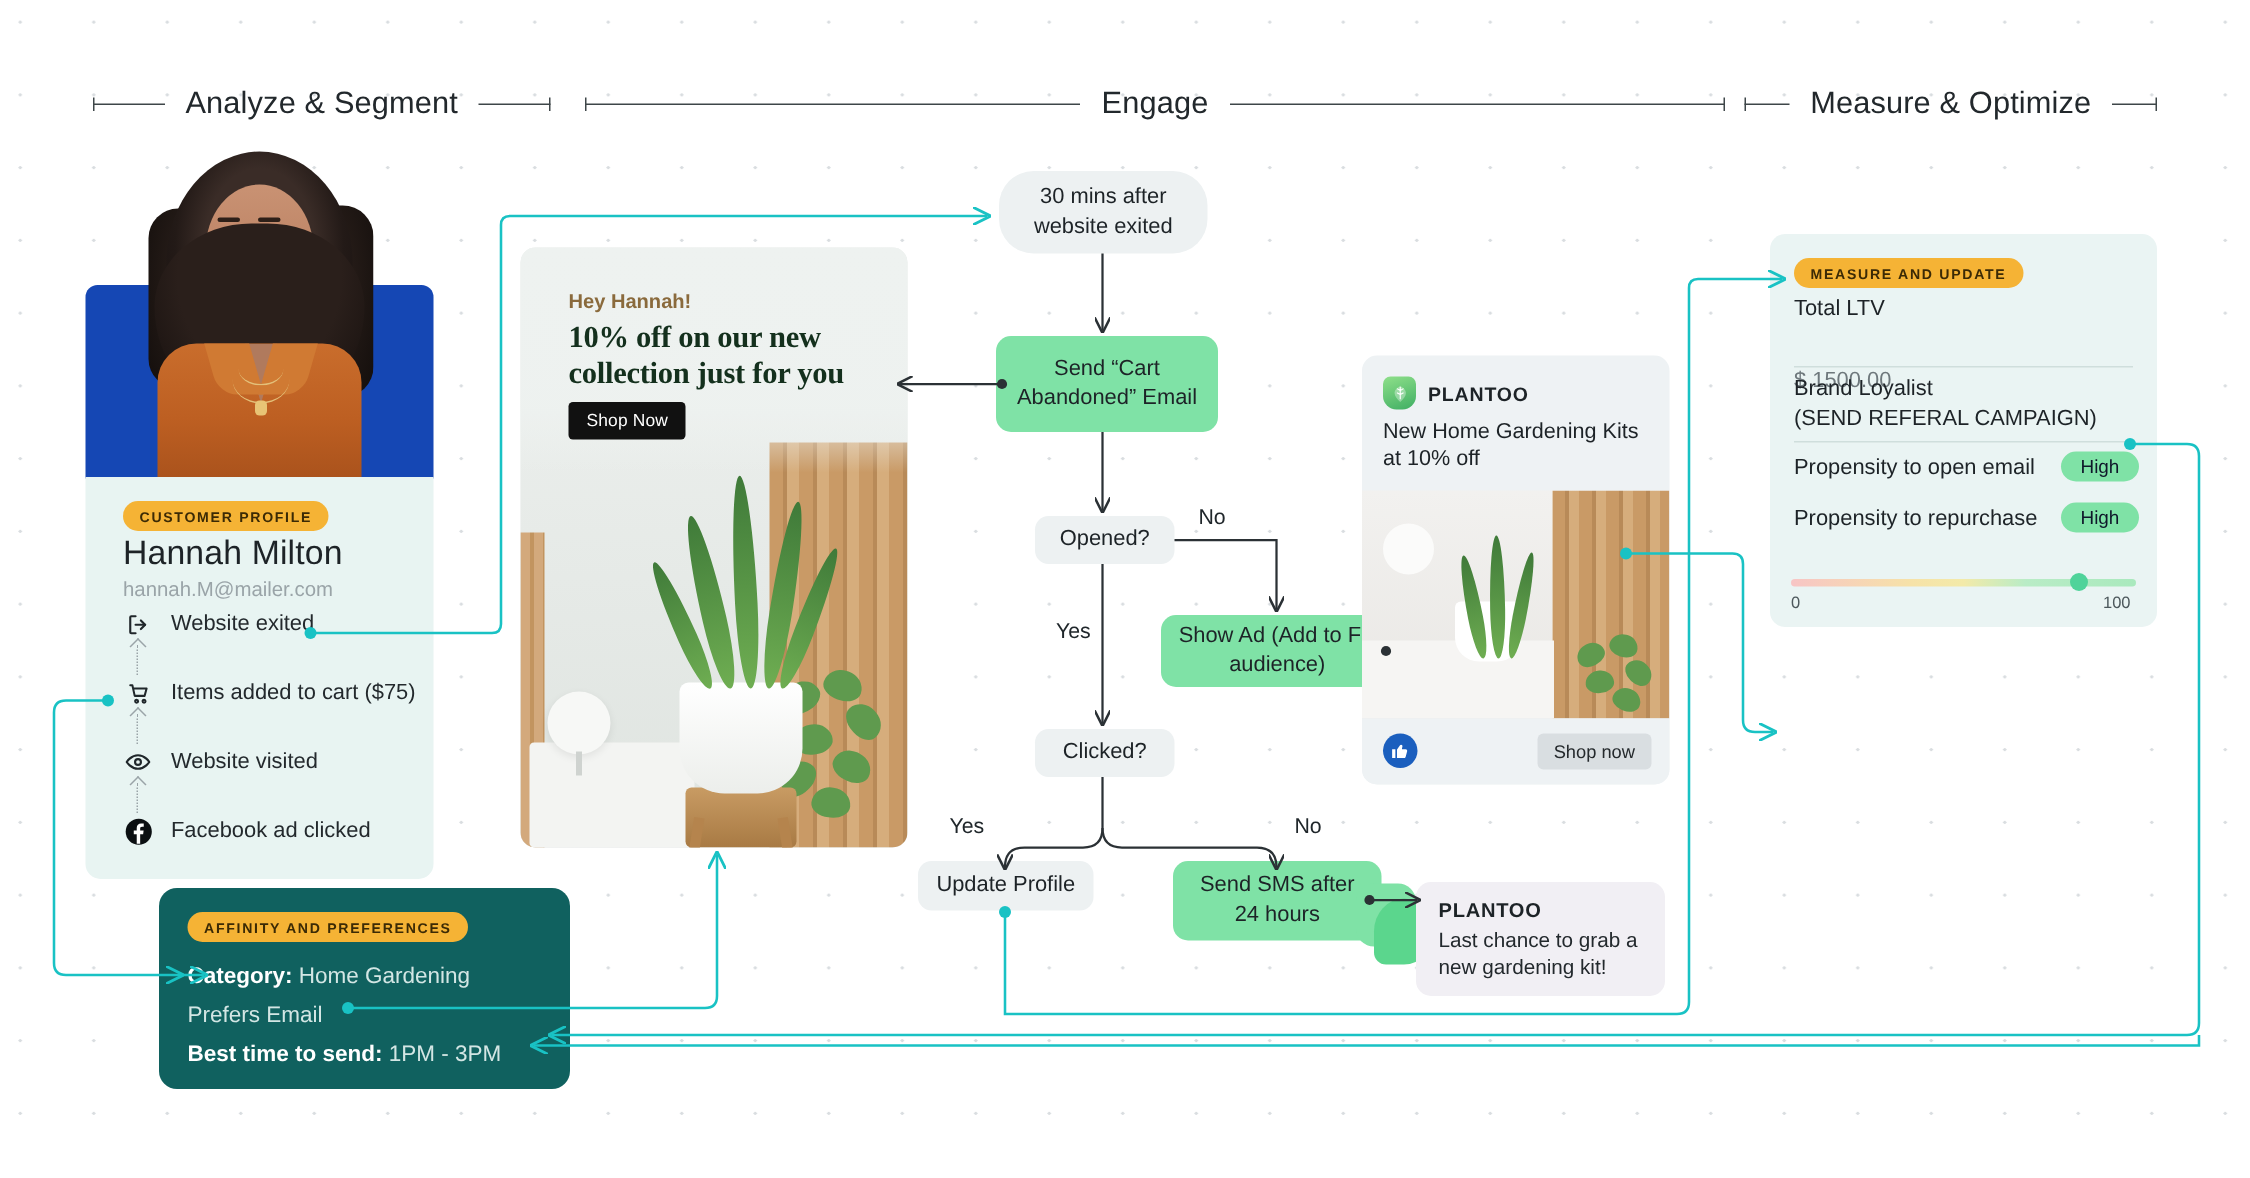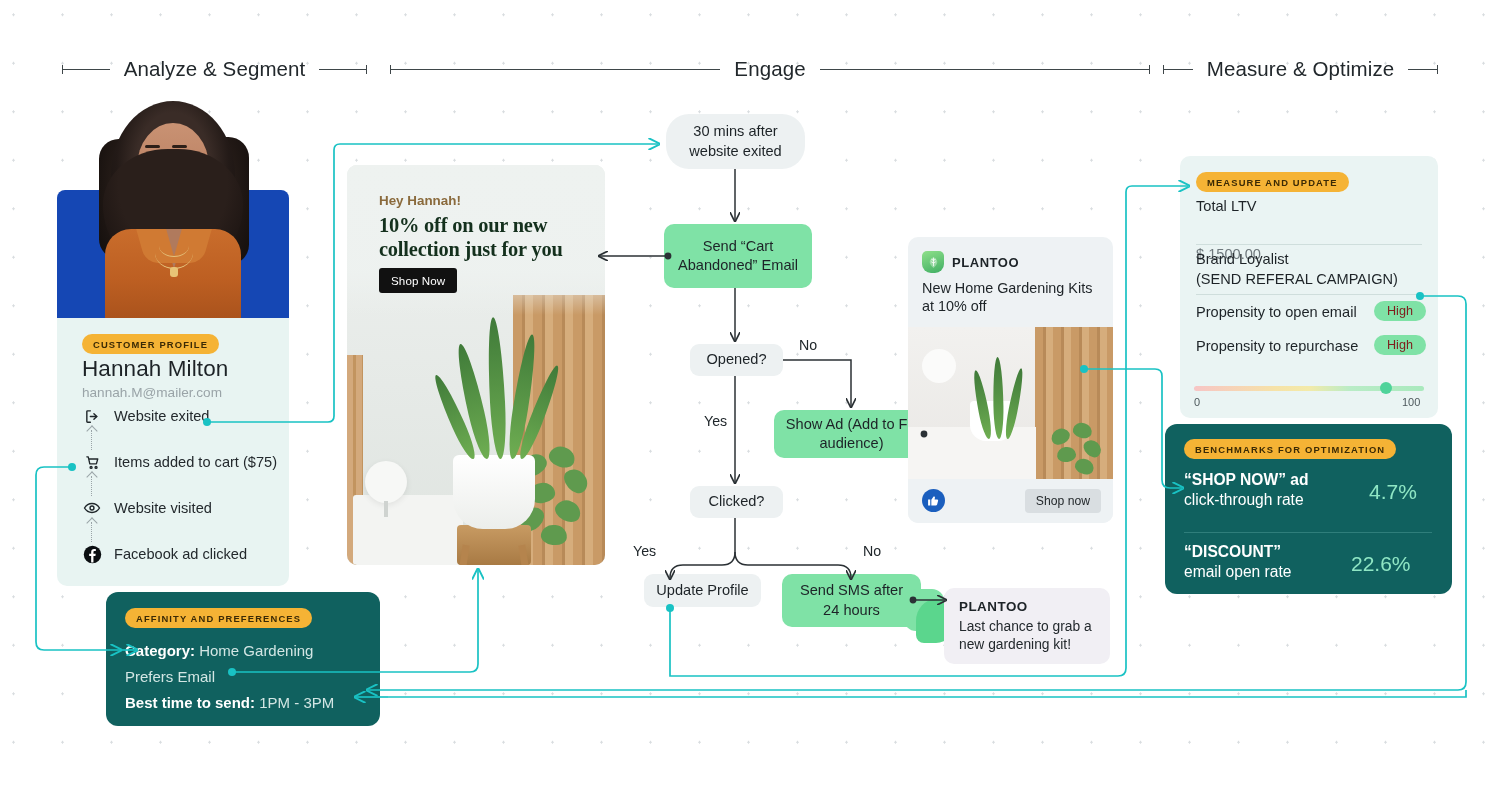--- a/index.html
+++ b/index.html
@@ -232,21 +232,21 @@
     text-align:center; border-radius:9px; font-size:14.6px; line-height:1.32;
     color:#1d2327; padding:0 10px;
   }
   .node.grey  { background:#edf1f2; }
   .node.green { background:#7fe2a6; border-radius:10px; }
   #n-trigger   { left:666px; top:114px;  width:139px; height:55px;border-radius:23px; }
   #n-sendemail { left:664px; top:224px;  width:148px; height:64px; }
   #n-opened    { left:690px; top:344px;  width:93px;  height:32px; }
   #n-showad    { left:774px; top:410px;  width:155px; height:48px; }
   #n-clicked   { left:690px; top:486px;  width:93px;  height:32px; }
-  #n-update    { left:612px; top:574px;  width:117px; height:33px;margin-left:32px; }
+  #n-update    { left:612px; top:574px;  width:117px; height:33px; }
   #n-sms       { left:782px; top:574px;  width:139px; height:53px; }
 
   .edge-label { position:absolute; font-size:14.2px; color:#20272b; }
   #lbl-no1  { left:799px; top:337px; }
   #lbl-yes1 { left:704px; top:413px; }
   #lbl-yes2 { left:633px; top:543px; }
   #lbl-no2  { left:863px; top:543px; }
 
   
   #fb-card {
@@ -306,21 +306,21 @@
   #m-ltv-l { left:16px; top:42px; }
   #m-ltv-v { left:16px; top:62px;margin-top:28px; }
   .m-divider { position:absolute; left:16px; width:226px; height:1px; background:#cfdedc; }
   #m-div1 { top: 88px; }
   #m-div2 { top: 138px; }
   #m-loyal1 { left:16px; top:95px;text-align:center; }
   #m-loyal2 { left:16px; top:115px; }
   #m-p1 { left:16px; top:148px; }
   #m-p2 { left:16px; top:182px; }
   .badge-high {
-    position:absolute; background:#7fe2a6; color:#7f1d1d; font-size:12.6px;
+    position:absolute; background:#7fe2a6; color:#0f172a; font-size:12.6px;
     padding:3px 13px; border-radius:999px;
   }
   #m-b1 { left:194px; top:145px; }
   #m-b2 { left:194px; top:179px; }
   #m-slider {
     position:absolute; left:14px; top:230px; width:230px; height:5px; border-radius:4px;
     background: linear-gradient(90deg,#f7c5c5 0%, #f6e2a8 35%, #f3eaa9 50%, #b9ecc6 68%, #a9e9bd 100%);
   }
   #m-knob { position:absolute; left:200px; top:226px; width:12px; height:12px; border-radius:50%; background:#4fd39a; }
   #m-min { position:absolute; left:14px; top:240px; font-size:11px; color:#4d585c; }
@@ -553,34 +553,20 @@
     <div class="m-label" id="m-p1">Propensity to open email</div>
     <div class="badge-high" id="m-b1">High</div>
     <div class="m-label" id="m-p2">Propensity to repurchase</div>
     <div class="badge-high" id="m-b2">High</div>
     <div id="m-slider"></div>
     <div id="m-knob"></div>
     <div id="m-min">0</div>
     <div id="m-max">100</div>
   </div>
 
-  <div id="bench-card">
-    <span class="pill-amber">BENCHMARKS FOR OPTIMIZATION</span>
-    <div class="b-title" id="b-t1">
-      <b>“SHOP NOW” ad</b><br>
-      <span>click-through rate</span>
-    </div>
-    <div class="b-val" id="b-v1">4.7%</div>
-    <div id="b-div"></div>
-    <div class="b-title" id="b-t2">
-      <b>“DISCOUNT”</b><br>
-      <span>email open rate</span>
-    </div>
-    <div class="b-val" id="b-v2">22.6%</div>
-  </div>
 
   <svg id="wires">
     <defs>
       <marker id="ah-dark" viewBox="0 0 10 10" refX="8" refY="5" markerWidth="7" markerHeight="7" orient="auto-start-reverse">
         <path d="M0 0 L10 5 L0 10" fill="none" stroke="#2b3135" stroke-width="1.6"></path>
       </marker>
       <marker id="ah-teal" viewBox="0 0 10 10" refX="8" refY="5" markerWidth="7" markerHeight="7" orient="auto-start-reverse">
         <path d="M0 0 L10 5 L0 10" fill="none" stroke="#19c2c4" stroke-width="1.6"></path>
       </marker>
     </defs>

